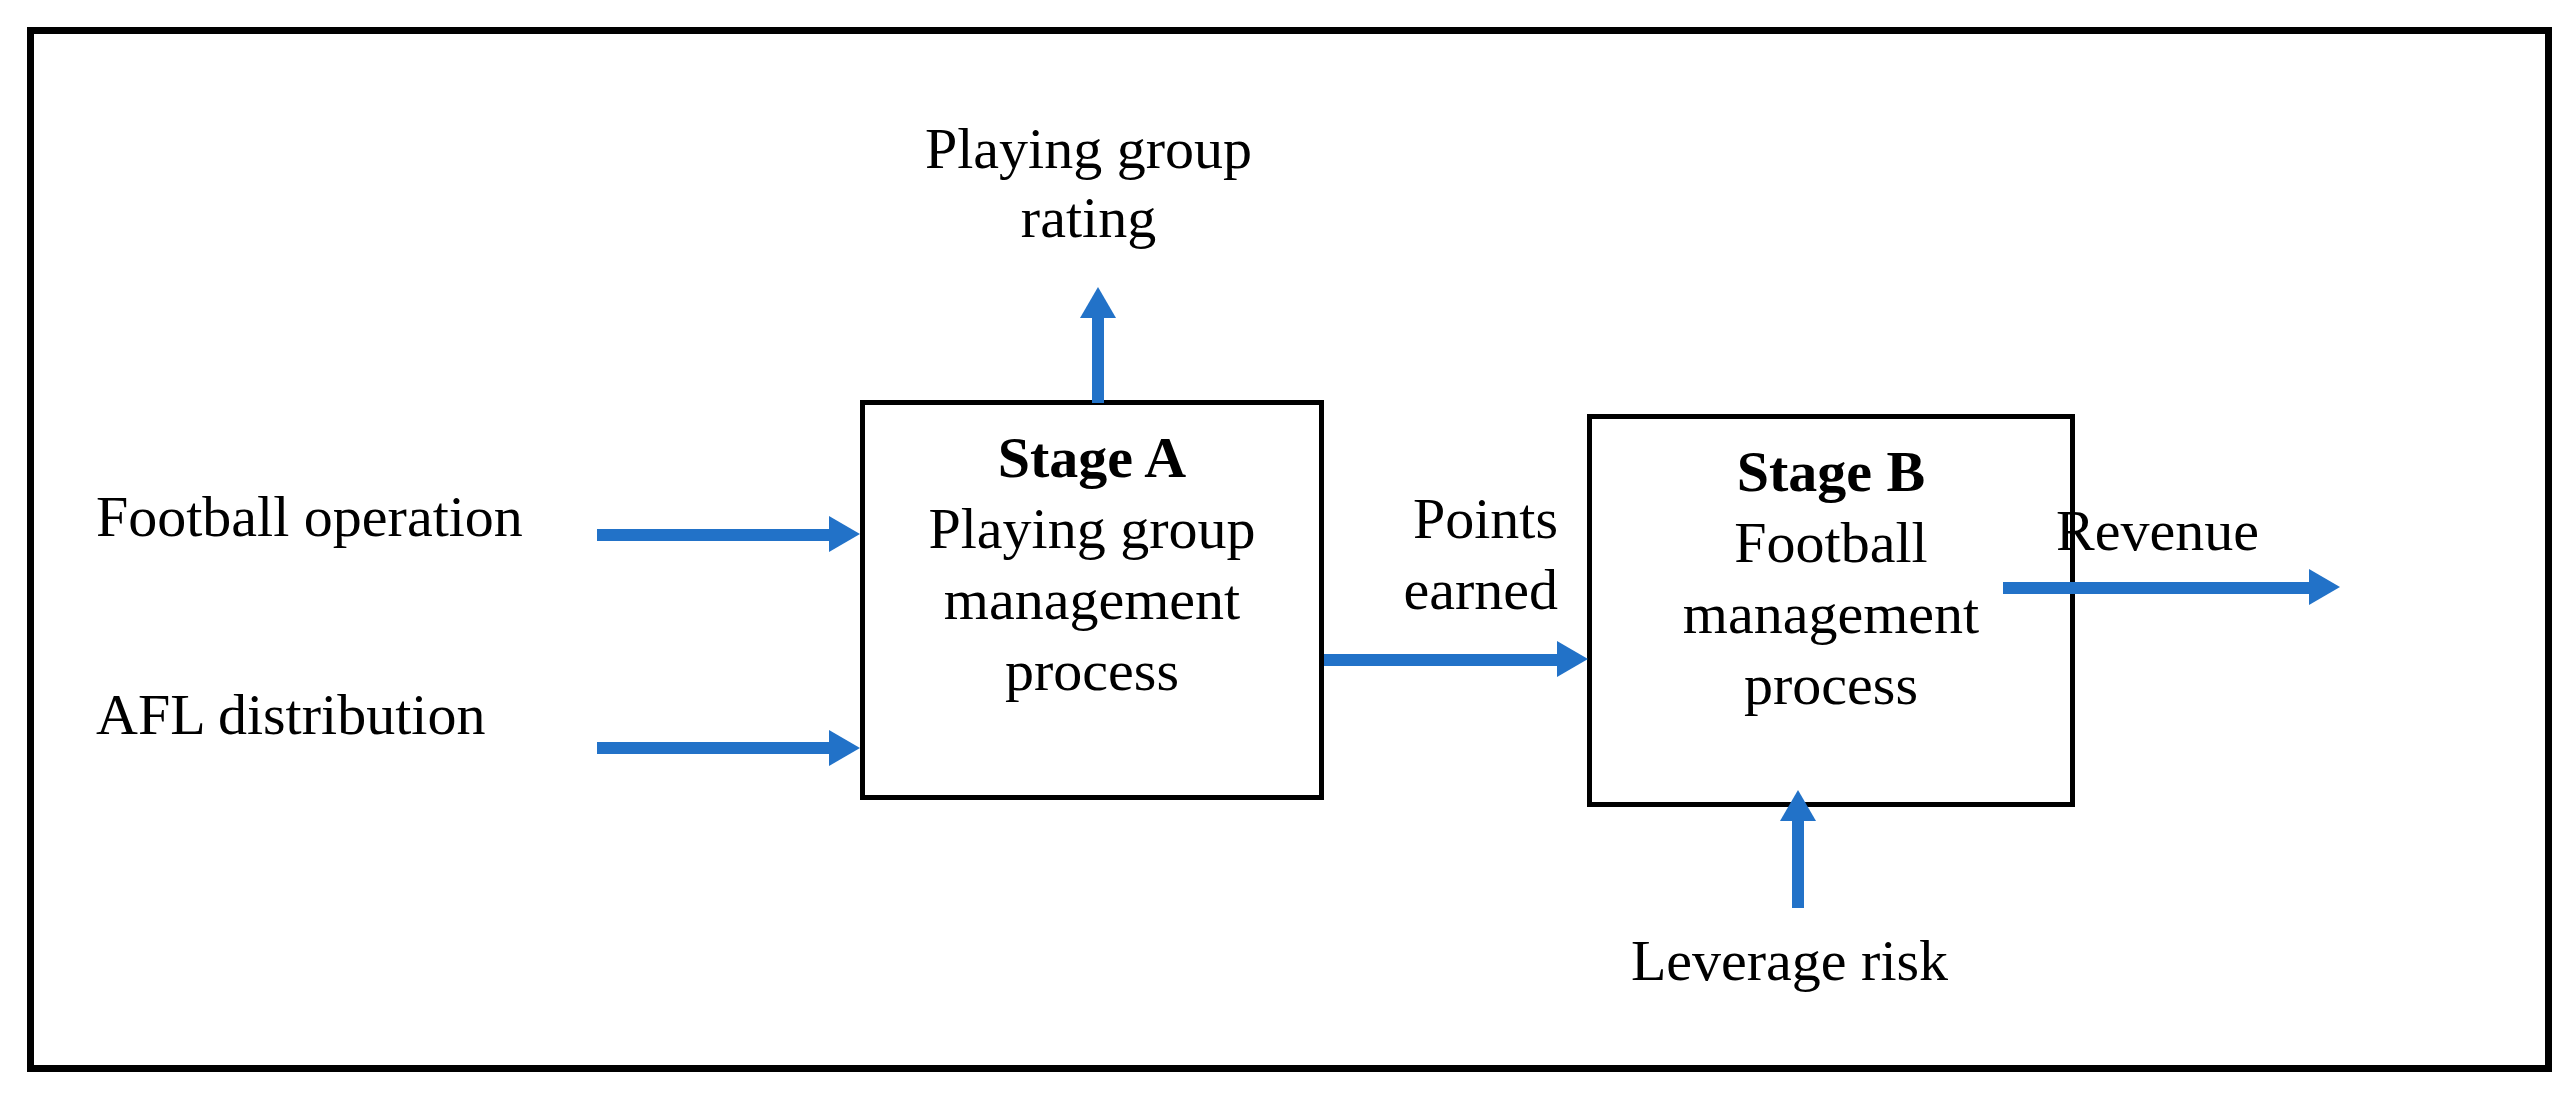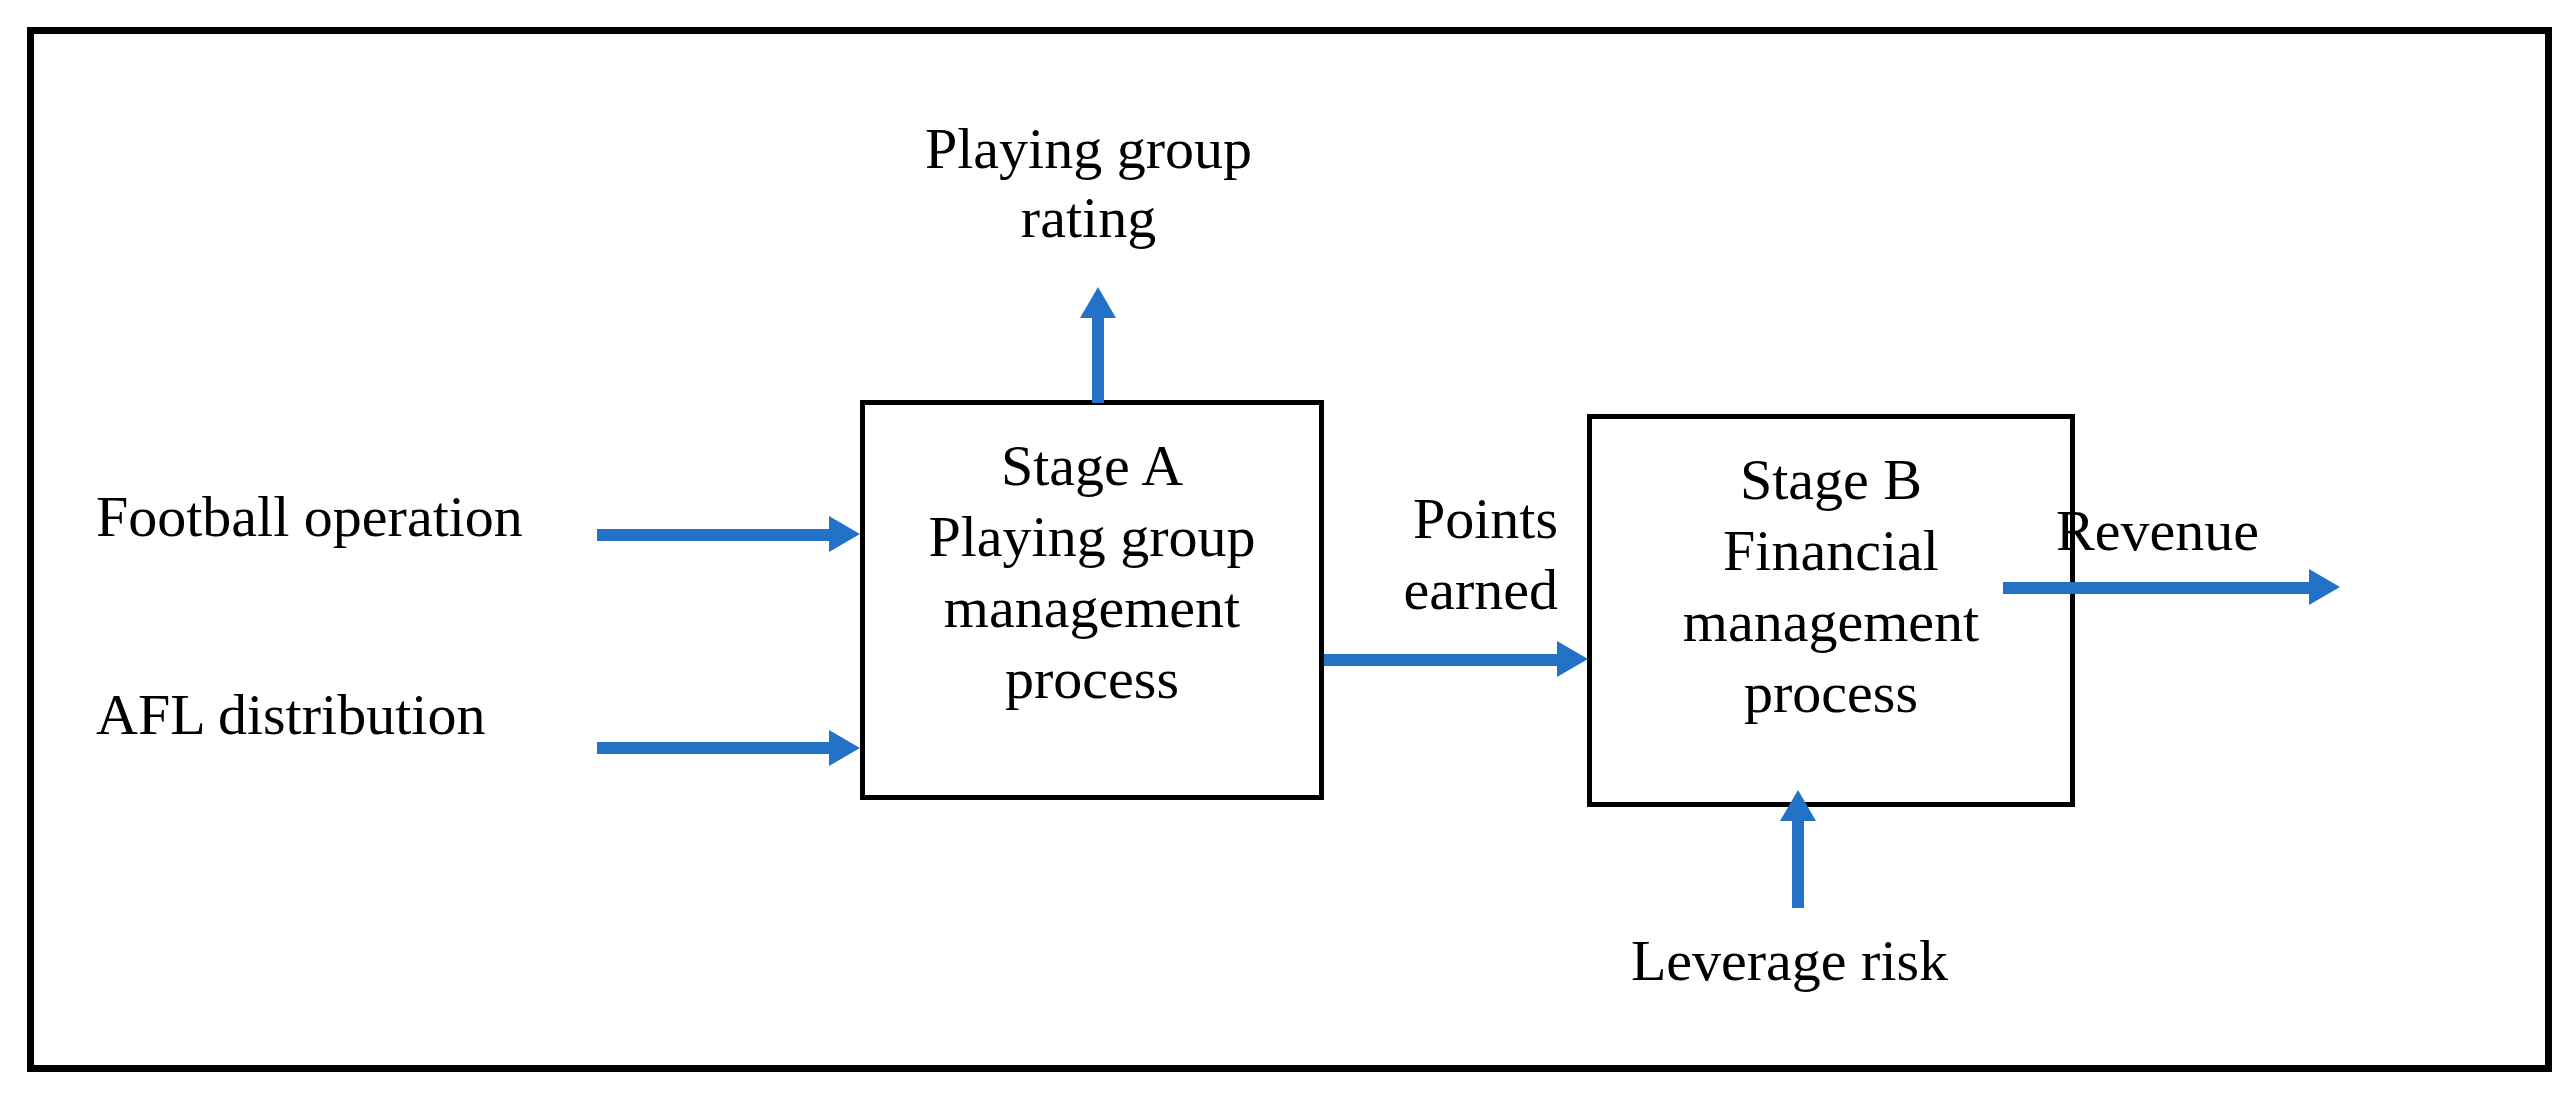--- a/index.html
+++ b/index.html
@@ -44,22 +44,21 @@
     width: 464px;
     height: 400px;
   }
   #stage-b-box {
     left: 1587px;
     top: 414px;
     width: 488px;
     height: 393px;
   }
   .stage-title {
-    font-weight: normal;
-    margin-top: 8px;
+    font-weight: bold;
   }
   
   .flow-label {
     position: absolute;
     font-size: 58px;
     line-height: 71px;
     white-space: nowrap;
   }
   #label-rating {
     left: 867px;
@@ -163,21 +162,21 @@
     <div>process</div>
   </div>
 
   <div class="flow-label" id="label-points">
     <div>Points</div>
     <div>earned</div>
   </div>
 
   <div class="stage-box" id="stage-b-box">
     <div class="stage-title">Stage B</div>
-    <div>Financial</div>
+    <div>Football</div>
     <div>management</div>
     <div>process</div>
   </div>
 
   <div class="flow-label" id="label-revenue">Revenue</div>
 
   <div class="flow-label" id="label-leverage">Leverage risk</div>
 
   <div id="arrow-football">
     <div class="shaft shaft-h"></div>

